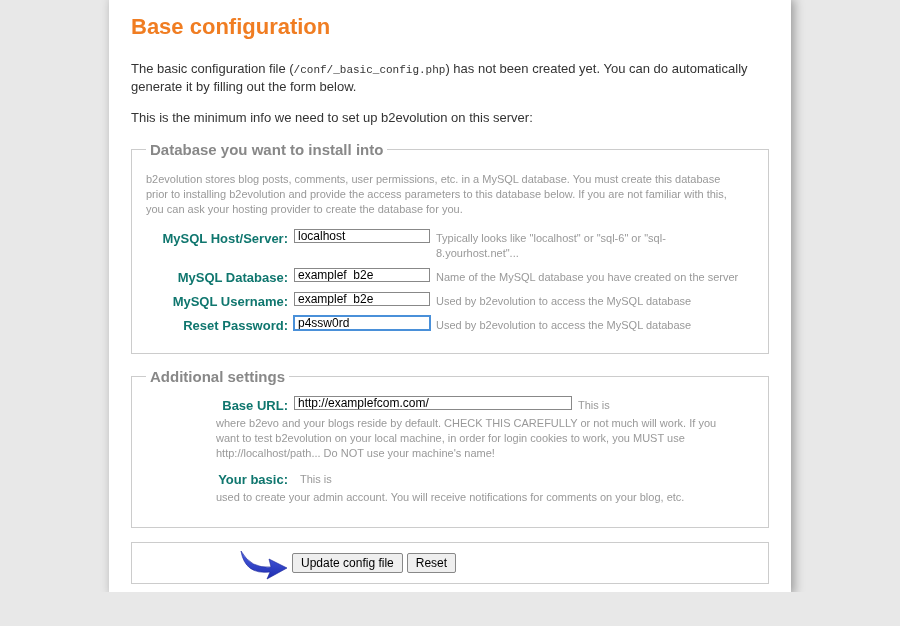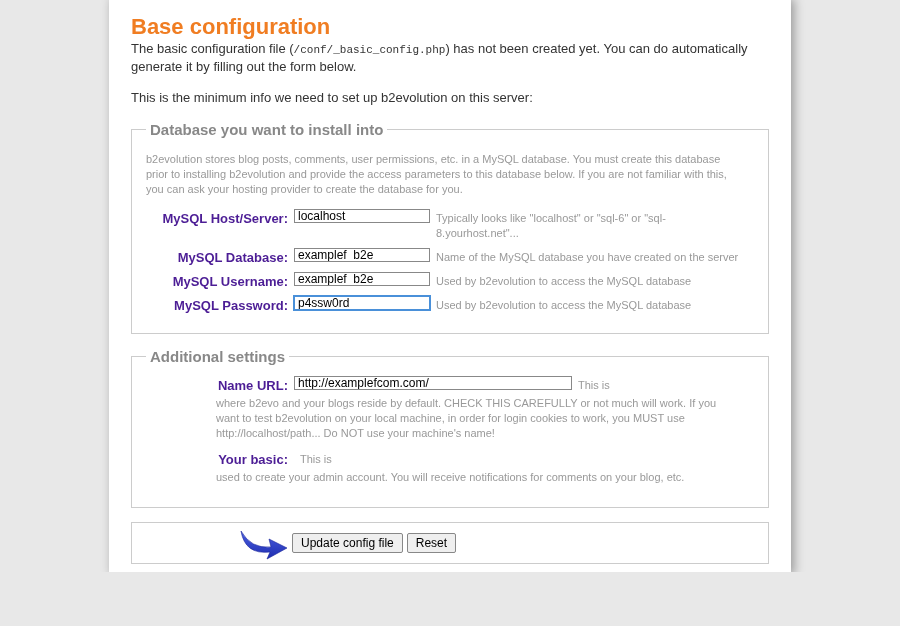--- a/index.html
+++ b/index.html
@@ -16,21 +16,21 @@
       width: 682px;
       background: #fff;
       padding: 18px 22px 8px 22px;
       box-shadow: 3px 3px 10px rgba(0,0,0,0.35);
       margin-top: -4px;
     }
     h1 {
       color: #f07d22;
       font-size: 22px;
       font-weight: bold;
-      margin-bottom: 0;
+      margin-bottom: 20px;
     }
     .intro p {
       font-size: 13px;
       color: #333;
       margin-bottom: 14px;
       line-height: 1.35;
     }
     code.path {
       font-family: "Courier New", monospace;
       font-size: 11px;
@@ -55,21 +55,21 @@
     .form-row {
       display: flex;
       align-items: flex-start;
       margin-bottom: 6px;
     }
     .form-label {
       width: 148px;
       text-align: right;
       font-weight: bold;
       font-size: 13px;
-      color: #4c1d95;
+      color: #0f766e;
       padding: 3px 6px 0 0;
       flex-shrink: 0;
     }
     .form-field {
       flex-shrink: 0;
     }
     .form-field input {
       font-family: Arial, Helvetica, sans-serif;
       font-size: 12px;
       padding: 2px 3px;
@@ -149,31 +149,31 @@
       <div class="form-hint">Name of the MySQL database you have created on the server</div>
     </div>
 
     <div class="form-row">
       <div class="form-label">MySQL Username:</div>
       <div class="form-field"><input class="short-input" type="text" value="examplef_b2e" style=""></div>
       <div class="form-hint">Used by b2evolution to access the MySQL database</div>
     </div>
 
     <div class="form-row">
-      <div class="form-label">MySQL Password:</div>
+      <div class="form-label">Reset Password:</div>
       <div class="form-field"><input class="short-input focused" type="text" value="p4ssw0rd" style=""></div>
       <div class="form-hint">Used by b2evolution to access the MySQL database</div>
     </div>
   </fieldset>
 
   <fieldset>
     <legend>Additional settings</legend>
 
     <div class="form-row">
-      <div class="form-label">Name URL:</div>
+      <div class="form-label">Base URL:</div>
       <div class="form-field"><input class="long-input" type="text" value="http://examplefcom.com/" style=""></div>
       <div class="form-hint">This is</div>
     </div>
     <div class="hint-below">where b2evo and your blogs reside by default. CHECK THIS CAREFULLY or not much will work. If you want to test b2evolution on your local machine, in order for login cookies to work, you MUST use http://localhost/path... Do NOT use your machine's name!</div>
 
     <div class="form-row">
       <div class="form-label">Your basic:</div>
       <div class="form-hint">This is</div>
     </div>
     <div class="hint-below">used to create your admin account. You will receive notifications for comments on your blog, etc.</div>

